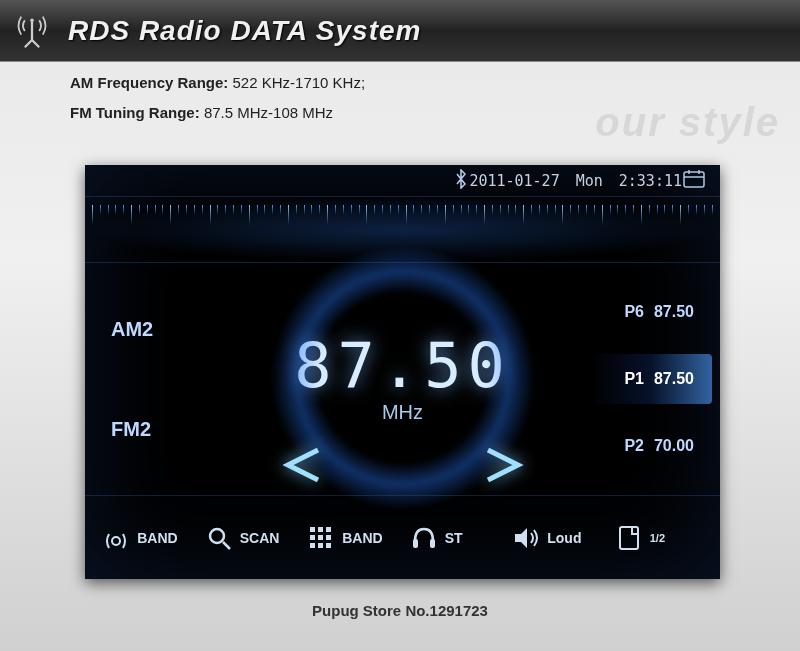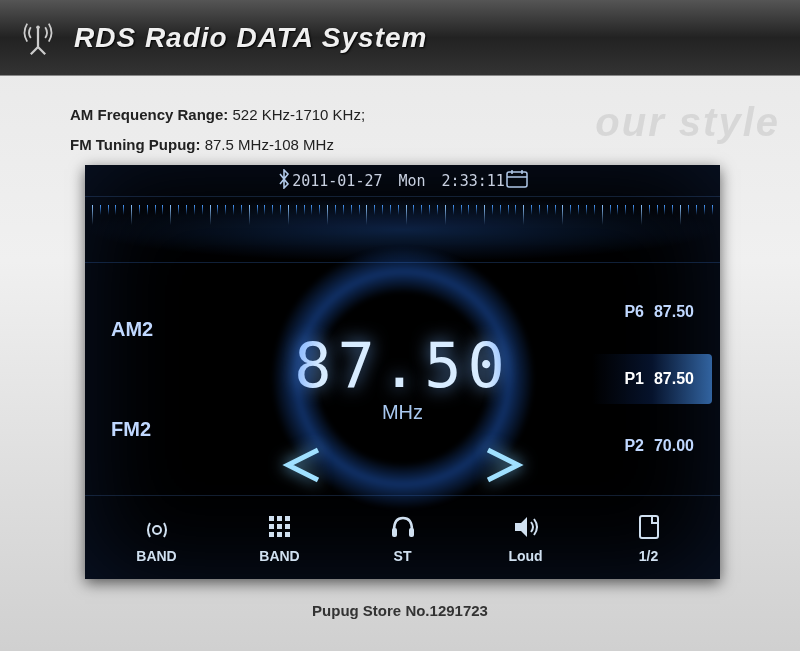--- a/index.html
+++ b/index.html
@@ -4,41 +4,41 @@
   <style>
     * { margin: 0; padding: 0; box-sizing: border-box; }
     body {
       width: 800px;
       height: 651px;
       font-family: Arial, sans-serif;
       background: linear-gradient(to bottom, #e8e8e8 0%, #f0f0f0 40%, #d0d0d0 100%);
       overflow: hidden;
     }
     .header-band {
-      height: 76px;
+      height: 62px;
       background: linear-gradient(to bottom, #555 0%, #222 50%, #333 100%);
       display: flex;
       align-items: center;
-      padding: 0 20px;
+      padding: 0 14px;
       border-bottom: 1px solid #888;
     }
     .antenna-icon {
       width: 36px; height: 36px;
       margin-right: 18px;
     }
     .header-title {
       color: #f0f0f0;
       font-size: 28px;
       font-weight: bold;
       font-style: italic;
       letter-spacing: 1px;
       text-shadow: 1px 1px 2px #000;
     }
     .specs {
-      padding: 24px 30px 14px 70px;
+      padding: 6px 30px 14px 70px;
       line-height: 2.0;
       font-size: 15px;
       color: #222;
     }
     .specs .label { font-weight: bold; }
     .watermark {
       position: absolute;
       right: 20px; top: 100px;
       font-size: 40px; color: rgba(100,100,100,0.15);
       font-style: italic; font-weight: bold;
@@ -47,21 +47,21 @@
     .device {
       position: absolute;
       left: 85px; top: 165px;
       width: 635px; height: 414px;
       background: #000;
       box-shadow: 0 4px 14px rgba(0,0,0,0.6), inset 0 0 100px rgba(20,40,80,0.5);
       overflow: hidden;
     }
     .status-bar {
       display: flex;
-      justify-content: center;
+      justify-content: flex-end;
       align-items: center;
       height: 32px;
       padding: 8px 14px;
       color: #c8d0e0;
       font-size: 15px;
       font-family: monospace;
       border-bottom: 1px solid rgba(60,100,160,0.3);
     }
     .status-mid { display: flex; gap: 16px; }
     .dial-area {
@@ -163,21 +163,21 @@
     .bottom-bar {
       height: 84px;
       display: flex;
       justify-content: space-around;
       align-items: center;
       border-top: 1px solid rgba(60,100,160,0.3);
       padding: 0 10px;
     }
     .bb-item {
       display: flex;
-      flex-direction: column;
+      flex-direction: row;
       align-items: center;
       gap: 6px;
       color: #d0e0f0;
       font-size: 14px;
       font-weight: bold;
       cursor: pointer;
       width: 90px;
     }
     .bb-icon { width: 30px; height: 30px; display: flex; align-items: center; justify-content: center; }
     .footer {
@@ -202,21 +202,21 @@
   </div>
   <div class="header-title">RDS Radio DATA System</div>
 </div>
 
 <div class="specs">
   <div>
     <span class="label">AM Frequency Range:</span>
     <span>522 KHz-1710 KHz;</span>
   </div>
   <div>
-    <span class="label">FM Tuning Pupug:</span>
+    <span class="label">FM Tuning Range:</span>
     <span>87.5 MHz-108 MHz</span>
   </div>
 </div>
 
 <div class="watermark">our style</div>
 
 <div class="device">
 
   <div class="status-bar">
     <div>
@@ -370,20 +370,29 @@
         <svg viewBox="0 0 30 30">
             <circle cx="15" cy="18" r="4" stroke="#d0e0f0" stroke-width="2" fill="none"></circle>
             <path d="M8 11 Q4 18 8 25 M22 11 Q26 18 22 25" stroke="#d0e0f0" stroke-width="2" fill="none"></path>
           </svg>
       </div>
       <span>BAND</span>
     </div>
     <div class="bb-item">
       <div class="bb-icon">
         <svg viewBox="0 0 30 30">
+            <circle cx="13" cy="13" r="7" stroke="#d0e0f0" stroke-width="2.5" fill="none"></circle>
+            <line x1="19" y1="19" x2="26" y2="26" stroke="#d0e0f0" stroke-width="2.5"></line>
+          </svg>
+      </div>
+      <span>SCAN</span>
+    </div>
+    <div class="bb-item">
+      <div class="bb-icon">
+        <svg viewBox="0 0 30 30">
           <rect x="4" y="4" width="5" height="5" fill="#d0e0f0"></rect>
             <rect x="12" y="4" width="5" height="5" fill="#d0e0f0"></rect>
             <rect x="20" y="4" width="5" height="5" fill="#d0e0f0"></rect>
           <rect x="4" y="12" width="5" height="5" fill="#d0e0f0"></rect>
             <rect x="12" y="12" width="5" height="5" fill="#d0e0f0"></rect>
             <rect x="20" y="12" width="5" height="5" fill="#d0e0f0"></rect>
           <rect x="4" y="20" width="5" height="5" fill="#d0e0f0"></rect>
             <rect x="12" y="20" width="5" height="5" fill="#d0e0f0"></rect>
             <rect x="20" y="20" width="5" height="5" fill="#d0e0f0"></rect>
         </svg>
@@ -409,19 +418,19 @@
       </div>
       <span>Loud</span>
     </div>
     <div class="bb-item">
       <div class="bb-icon">
         <svg viewBox="0 0 30 30">
             <rect x="6" y="4" width="18" height="22" rx="2" stroke="#d0e0f0" stroke-width="2" fill="none"></rect>
             <path d="M18 4 L18 11 L24 11" stroke="#d0e0f0" stroke-width="2" fill="none"></path>
           </svg>
       </div>
-      <span style="font-size:14px">1/2</span>
+      <span style="font-size:11px">1/2</span>
     </div>
   </div>
 
 </div>
 
 <div class="footer">Pupug Store No.1291723</div>
 
 </body></html>

